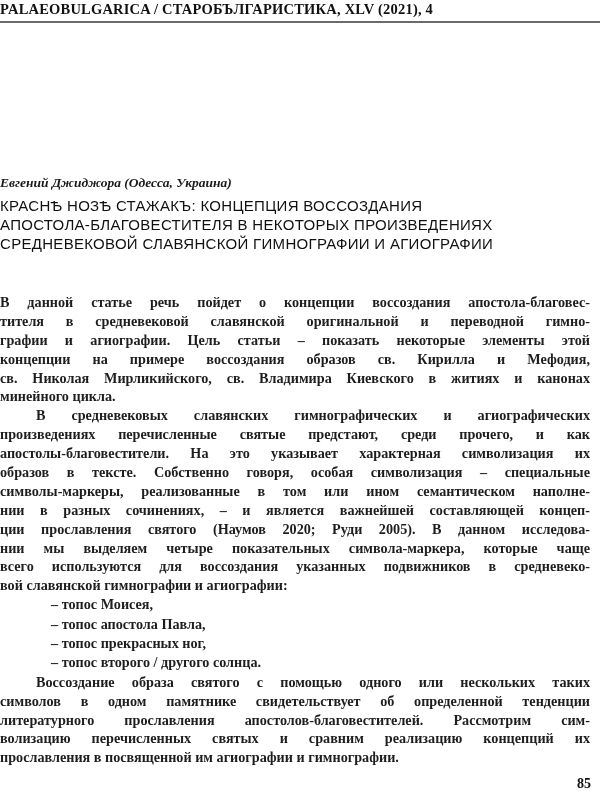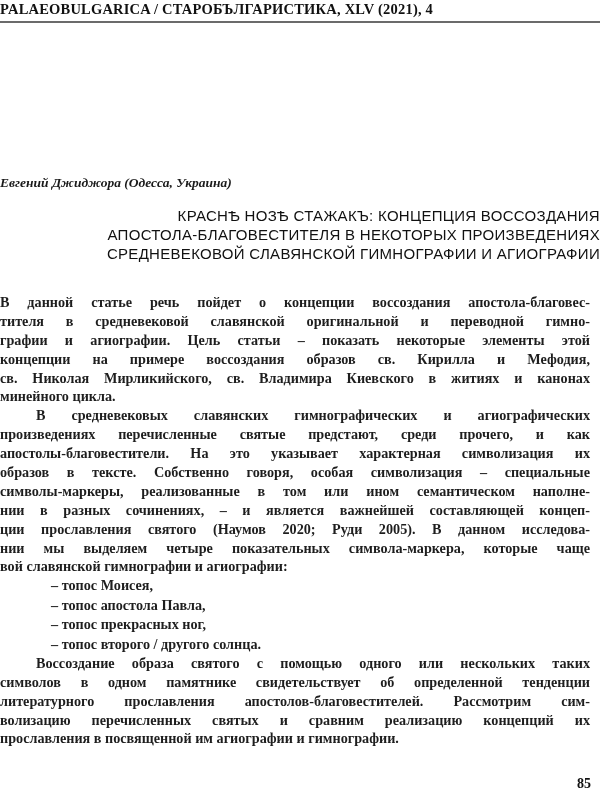--- a/index.html
+++ b/index.html
@@ -17,24 +17,24 @@
   }
   .head-rule {
     position: absolute; left: 0; top: 21px; width: 600px; height: 2px;
     background: #6b6b6b;
   }
   .author {
     position: absolute; left: 0; top: 175px;
     font-style: italic; font-weight: bold; font-size: 13.5px; color: #1a1a1a;
   }
   .title {
-    position: absolute; left: 0; top: 206px; width: 600px;
+    position: absolute; left: 0; top: 196px; width: 600px;
     font-family: "Liberation Sans", sans-serif;
     font-size: 15px; line-height: 19px; font-weight: normal;
-    letter-spacing: 0.3px; color: #111; margin: 0; text-align: right;
+    letter-spacing: 0.3px; color: #111; margin: 0;
   }
   .title div { white-space: nowrap; }
   .body-text {
     position: absolute; left: 0; top: 293px; width: 590px;
     font-size: 14.2px; line-height: 18.9px; font-weight: bold; color: #1e1e1e;
   }
   .body-text .line { white-space: nowrap; text-align: justify; text-align-last: justify; height: 18.9px; }
   .body-text .line.last { text-align-last: left; }
   .body-text .line.indent { padding-left: 36px; }
   .body-text .list-item { white-space: nowrap; padding-left: 51px; height: 19.4px; }
@@ -68,20 +68,21 @@
   </div>
   <div>
     <div class="line indent">В средневековых славянских гимнографических и агиографических</div>
     <div class="line">произведениях перечисленные святые предстают, среди прочего, и как</div>
     <div class="line">апостолы-благовестители. На это указывает характерная символизация их</div>
     <div class="line">образов в тексте. Собственно говоря, особая символизация – специальные</div>
     <div class="line">символы-маркеры, реализованные в том или ином семантическом наполне-</div>
     <div class="line">нии в разных сочинениях, – и является важнейшей составляющей концеп-</div>
     <div class="line">ции прославления святого (Наумов 2020; Руди 2005). В данном исследова-</div>
     <div class="line">нии мы выделяем четыре показательных символа-маркера, которые чаще</div>
+    <div class="line">всего используются для воссоздания указанных подвижников в средневеко-</div>
     <div class="line last">вой славянской гимнографии и агиографии:</div>
   </div>
   <div>
     <div class="list-item">– топос Моисея,</div>
     <div class="list-item">– топос апостола Павла,</div>
     <div class="list-item">– топос прекрасных ног,</div>
     <div class="list-item">– топос второго / другого солнца.</div>
   </div>
   <div>
     <div class="line indent">Воссоздание образа святого с помощью одного или нескольких таких</div>

